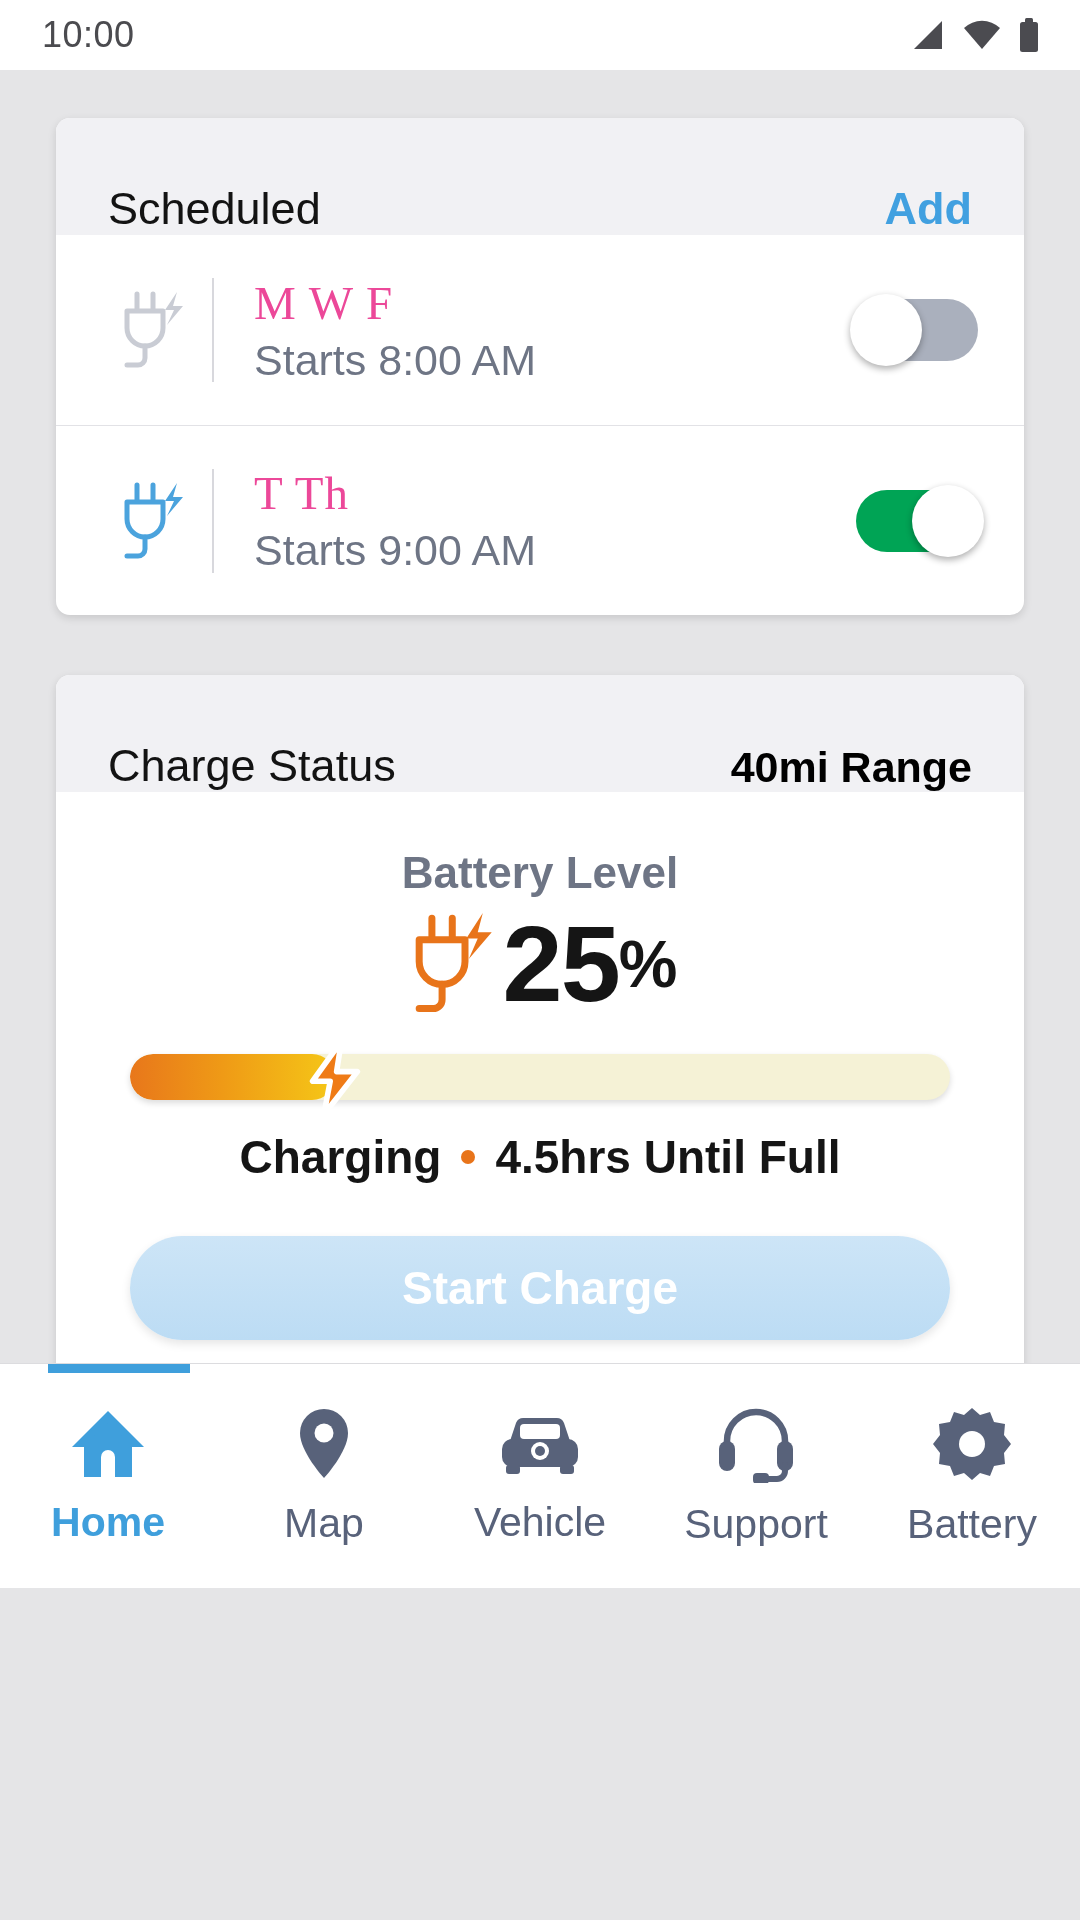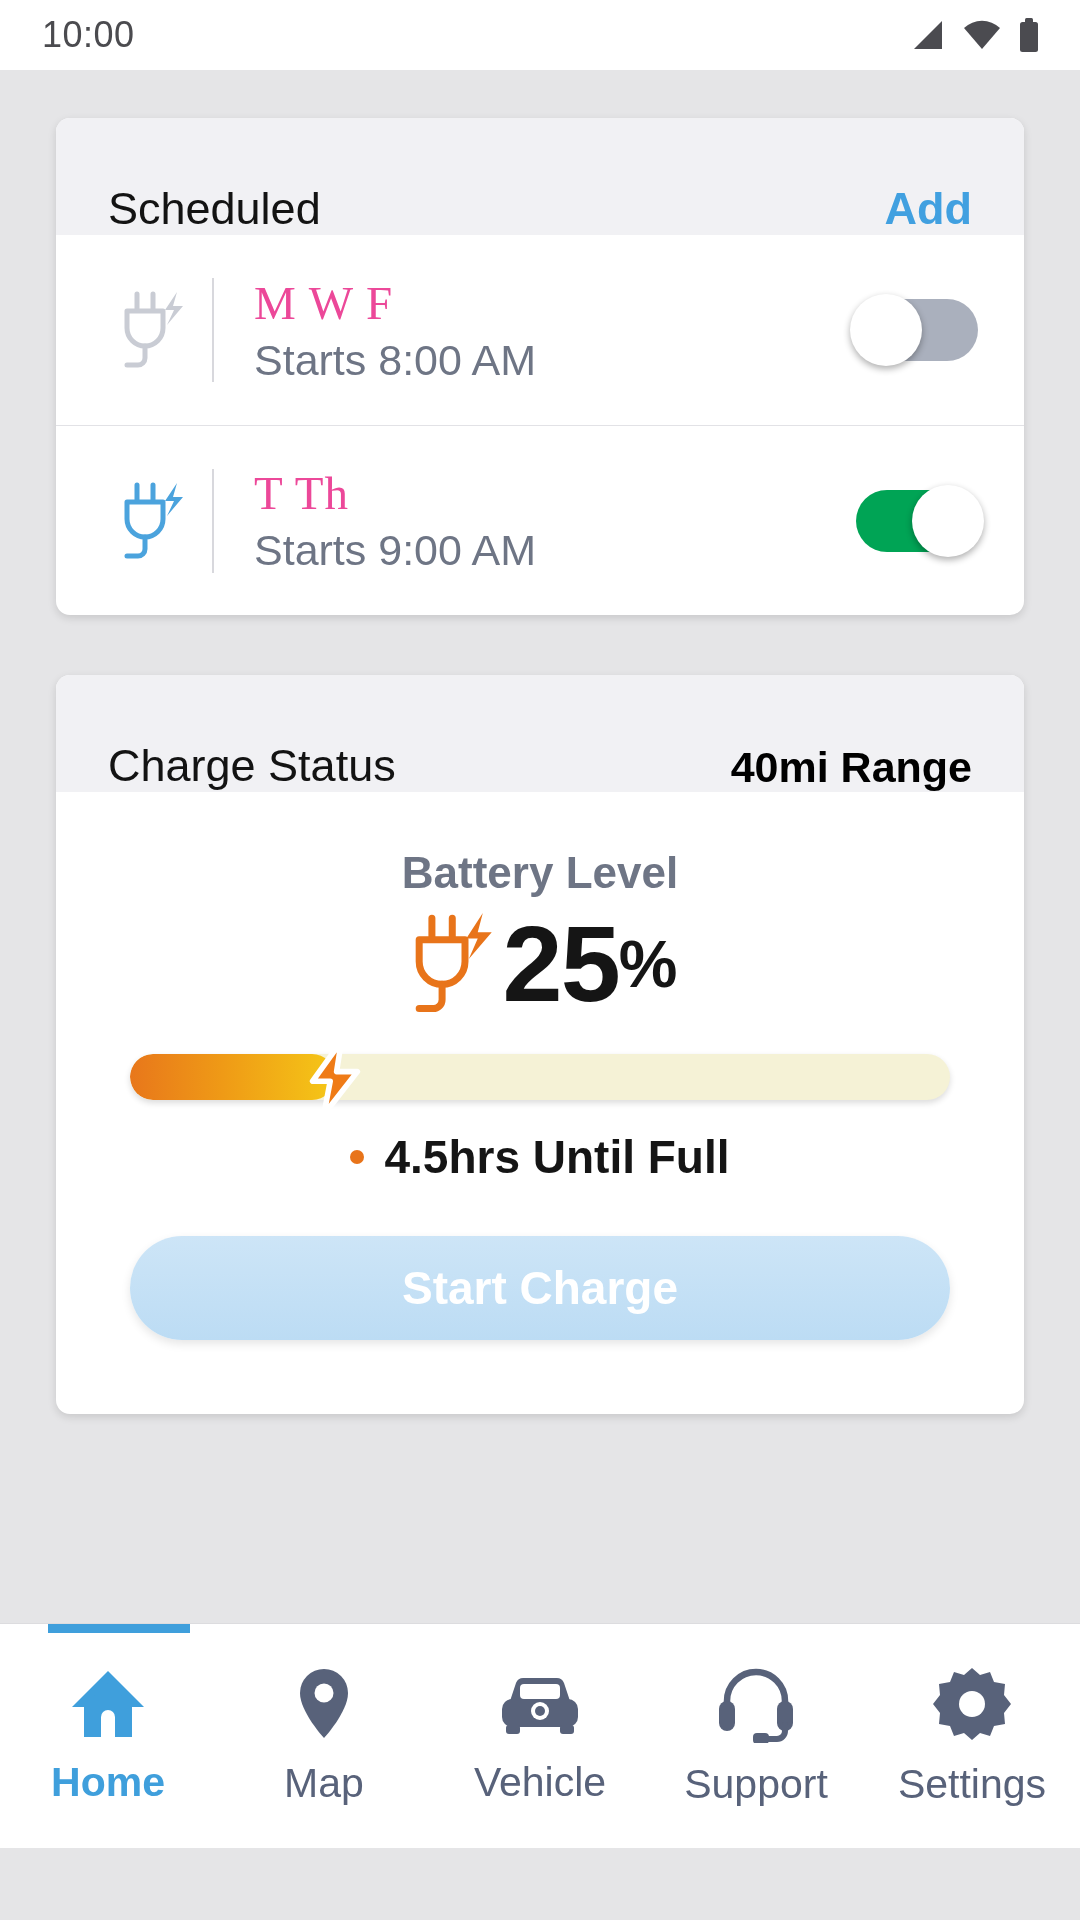--- a/index.html
+++ b/index.html
@@ -2,21 +2,21 @@
 <html><head>
 <meta charset="utf-8">
 <style>
   * { margin:0; padding:0; box-sizing:border-box; }
   html, body {
     width:1080px; height:1920px;
     font-family:"Liberation Sans", sans-serif;
     background:#e5e5e7;
     overflow:hidden;
   }
-  .phone { position:relative; width:1080px; height:1848px; display:flex; flex-direction:column; }
+  .phone { position:relative; width:1080px; height:1588px; display:flex; flex-direction:column; }
 
   
   .statusbar {
     height:70px; background:#ffffff;
     display:flex; align-items:center; justify-content:space-between;
     padding:0 40px 0 42px; flex:none;
   }
   .status-time { font-size:36px; color:#4b4b4f; letter-spacing:.5px; }
   .status-icons { display:flex; align-items:center; gap:16px; }
 
@@ -216,20 +216,21 @@
             <div class="bar-fill" id="barFill" style="width: 25%;"></div>
           </div>
           <div class="bar-bolt" id="barBolt" style="left: 25%;">
             <svg width="64" height="80" viewBox="0 0 40 50">
               <path d="M24 2 L6 27 L17 27 L13 48 L34 21 L21 21 Z" fill="#ef7b16" stroke="#ffffff" stroke-width="3.5" stroke-linejoin="round"></path>
             </svg>
           </div>
         </div>
 
         <div class="cs-status">
+          <span>Charging</span>
           <span class="cs-dot"></span>
           <span>4.5hrs Until Full</span>
         </div>
 
         <button class="cta">
           <span class="cta-label">Start Charge</span>
         </button>
       </div>
     </div>
 
@@ -278,17 +279,17 @@
         <rect x="38" y="68" width="16" height="11" rx="4" fill="#58627a"></rect>
       </svg>
       <div class="nav-label">Support</div>
     </div>
 
     <div class="nav-item">
       <svg width="78" height="78" viewBox="0 0 78 78">
         <path d="M39 3 L47 10 L57 7 L61 17 L72 19 L71 30 L78 39 L71 48 L72 59 L61 61 L57 71 L47 68 L39 75 L31 68 L21 71 L17 61 L6 59 L7 48 L0 39 L7 30 L6 19 L17 17 L21 7 L31 10 Z" fill="#58627a"></path>
         <circle cx="39" cy="39" r="13" fill="#ffffff"></circle>
       </svg>
-      <div class="nav-label">Settings</div>
+      <div class="nav-label">Battery</div>
     </div>
   </div>
 
 </div>
 
 </body></html>

